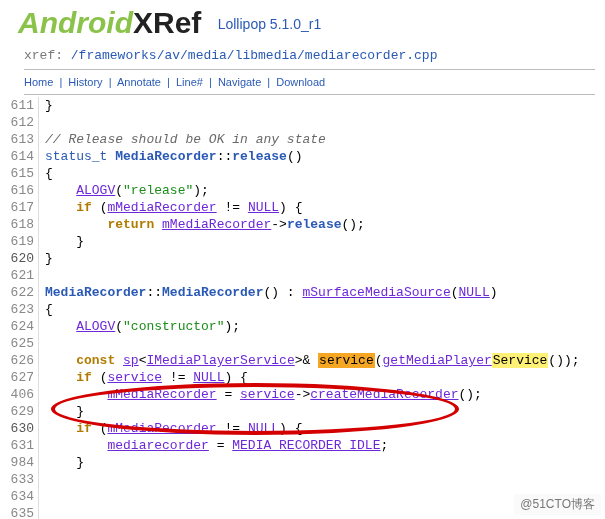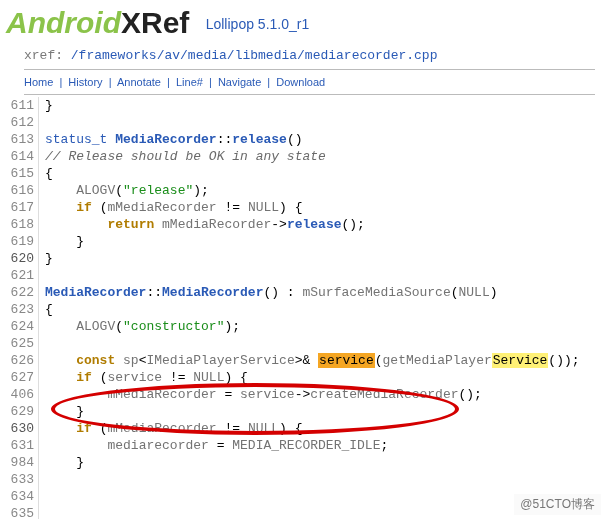--- a/index.html
+++ b/index.html
@@ -4,21 +4,21 @@
 <style>
   body {
     margin: 0;
     padding: 0;
     font-family: Arial, Helvetica, sans-serif;
     font-size: 13px;
     background: #fff;
     width: 605px;
   }
   .header {
-    padding: 6px 10px 2px 6px;
+    padding: 6px 10px 2px 18px;
   }
   .logo {
     font-size: 30px;
     font-weight: bold;
     font-family: "Trebuchet MS", Arial, sans-serif;
   }
   .logo-and { color: #8bc34a; font-style: italic; }
   .logo-x { color: #222; }
   .version {
     color: #2a5ab6;
@@ -75,21 +75,21 @@
   .code pre {
     margin: 0;
     font-family: inherit;
     white-space: pre;
   }
   .code .line { height: 17px; }
   .kw { color: #b07c00; font-weight: bold; } 
   .type { color: #2a5ab6; }
   .cls { color: #2a5ab6; font-weight: bold; }
   .func { color: #2a5ab6; font-weight: bold; }
-  .id { color: #737373; }
+  .id { color: #6d28d9; text-decoration: underline; }
   .str { color: #1a8d1a; }
   .cmt { color: #6a6a6a; font-style: italic; }
   .hl-orange { background: #f5a623; color: #000; padding: 0 1px; }
   .hl-yellow { background: #fff176; color: #000; padding: 0 1px; }
   .ellipse {
     position: absolute;
     border: 4px solid #d40000;
     border-radius: 50%;
     pointer-events: none;
   }
@@ -155,22 +155,22 @@
       <div class="bold">630</div>
       <div>631</div>
       <div>984</div>
       <div>633</div>
       <div>634</div>
       <div>635</div>
     </div>
   <div class="code">
 <pre class="line">}</pre>
 <pre class="line"> </pre>
+<pre class="line"><span class="cmt">// Release should be OK in any state</span></pre>
 <pre class="line"><span class="type">status_t</span> <span class="cls">MediaRecorder</span>::<span class="func">release</span>()</pre>
-<pre class="line"><span class="cmt">// Release should be OK in any state</span></pre>
 <pre class="line">{</pre>
 <pre class="line">    <span class="id">ALOGV</span>(<span class="str">"release"</span>);</pre>
 <pre class="line">    <span class="kw">if</span> (<span class="id">mMediaRecorder</span> != <span class="id">NULL</span>) {</pre>
 <pre class="line">        <span class="kw">return</span> <span class="id">mMediaRecorder</span>-&gt;<span class="func">release</span>();</pre>
 <pre class="line">    }</pre>
 <pre class="line">}</pre>
 <pre class="line"> </pre>
 <pre class="line"><span class="cls">MediaRecorder</span>::<span class="cls">MediaRecorder</span>() : <span class="id">mSurfaceMediaSource</span>(<span class="id">NULL</span>)</pre>
 <pre class="line">{</pre>
 <pre class="line">    <span class="id">ALOGV</span>(<span class="str">"constructor"</span>);</pre>

